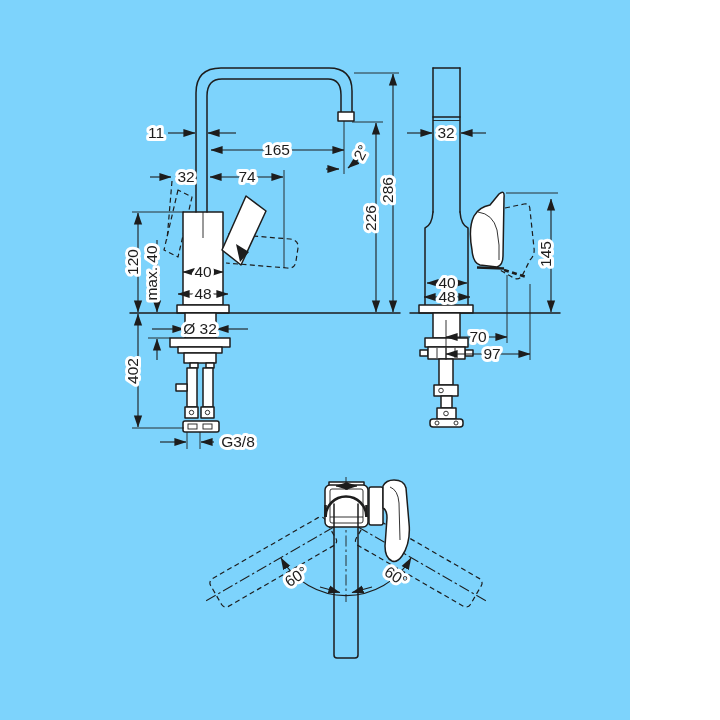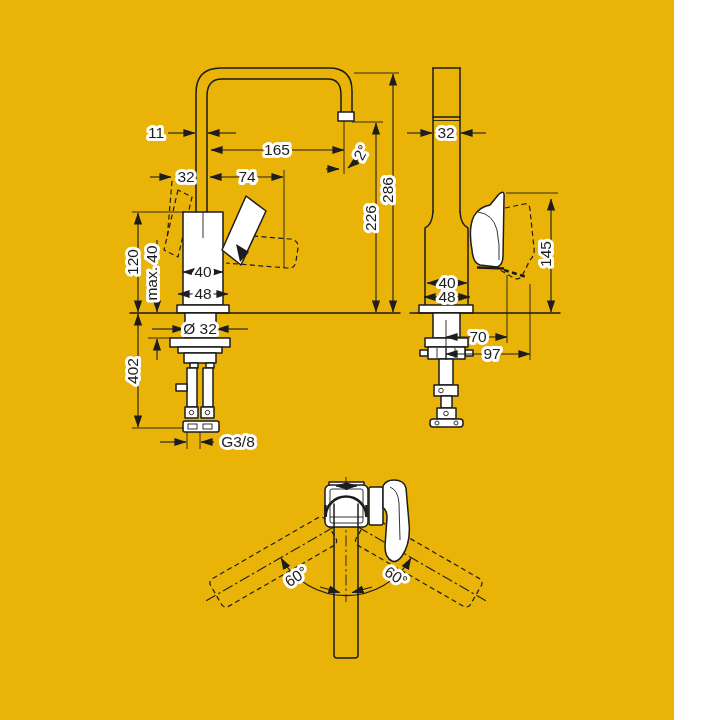--- a/index.html
+++ b/index.html
@@ -1,17 +1,17 @@
 <!DOCTYPE html>
 <html><head>
 <meta charset="utf-8">
 <style>
   html,body{margin:0;padding:0;background:#ffffff;}
-  .stage{position:relative;width:630px;height:720px;background:#eab308;overflow:hidden;
-         font-family:"Liberation Sans",sans-serif;padding-left:44px;}
+  .stage{position:relative;width:630px;height:720px;background:#7dd3fc;overflow:hidden;
+         font-family:"Liberation Sans",sans-serif;}
   svg{position:absolute;left:0;top:0;}
   .ln{fill:none;stroke:#1d1d1d;stroke-width:1.5;stroke-linejoin:round;stroke-linecap:round;}
   .lnw{fill:#ffffff;stroke:#1d1d1d;stroke-width:1.5;stroke-linejoin:round;}
   .thin{fill:none;stroke:#1d1d1d;stroke-width:0.9;}
   .ext{fill:none;stroke:#1d1d1d;stroke-width:0.9;}
   .dim{fill:none;stroke:#1d1d1d;stroke-width:1.1;}
   .dsh{fill:none;stroke:#1d1d1d;stroke-width:1.2;stroke-dasharray:5 3.4;stroke-linejoin:round;}
   .dshw{fill:none;stroke:#1d1d1d;stroke-width:1.2;stroke-dasharray:5 3.4;}
   .dd{fill:none;stroke:#1d1d1d;stroke-width:0.9;stroke-dasharray:11 3 2.5 3;}
   .thk{fill:none;stroke:#1d1d1d;stroke-width:2.6;}

